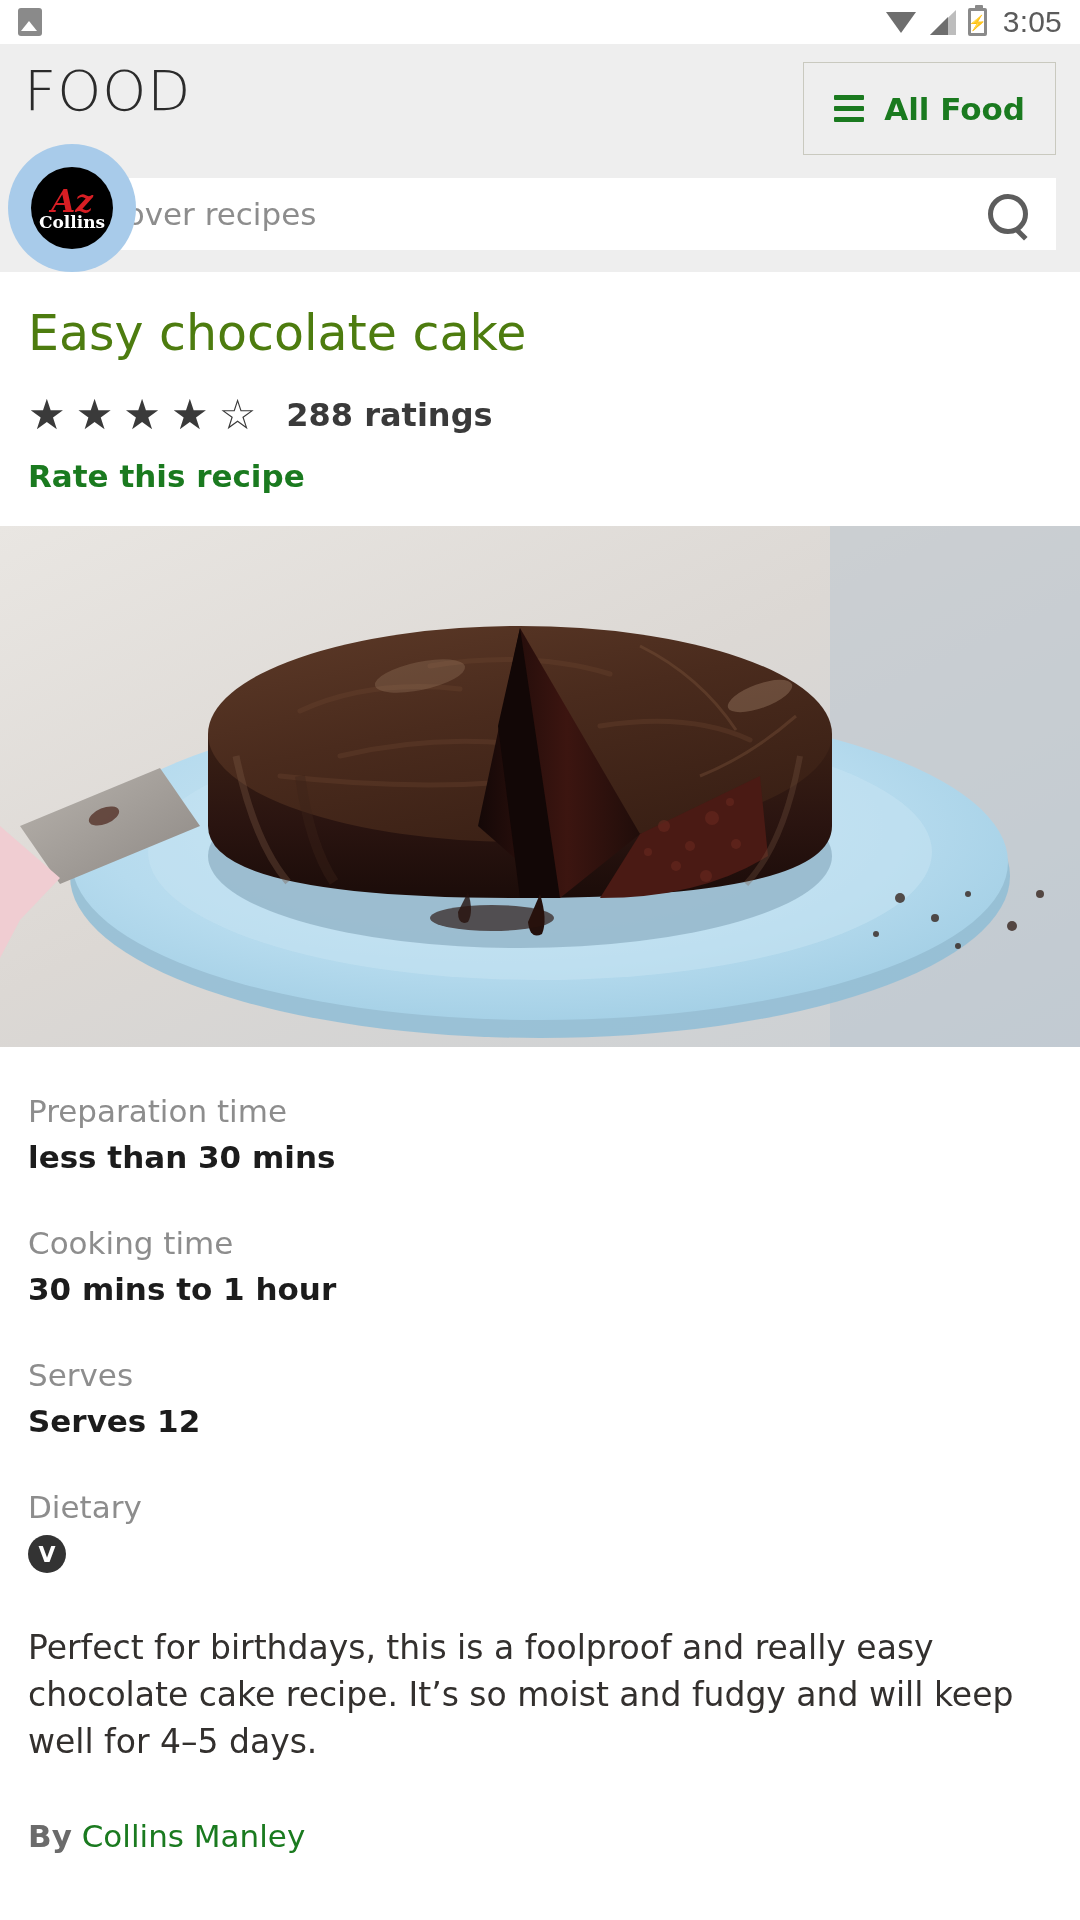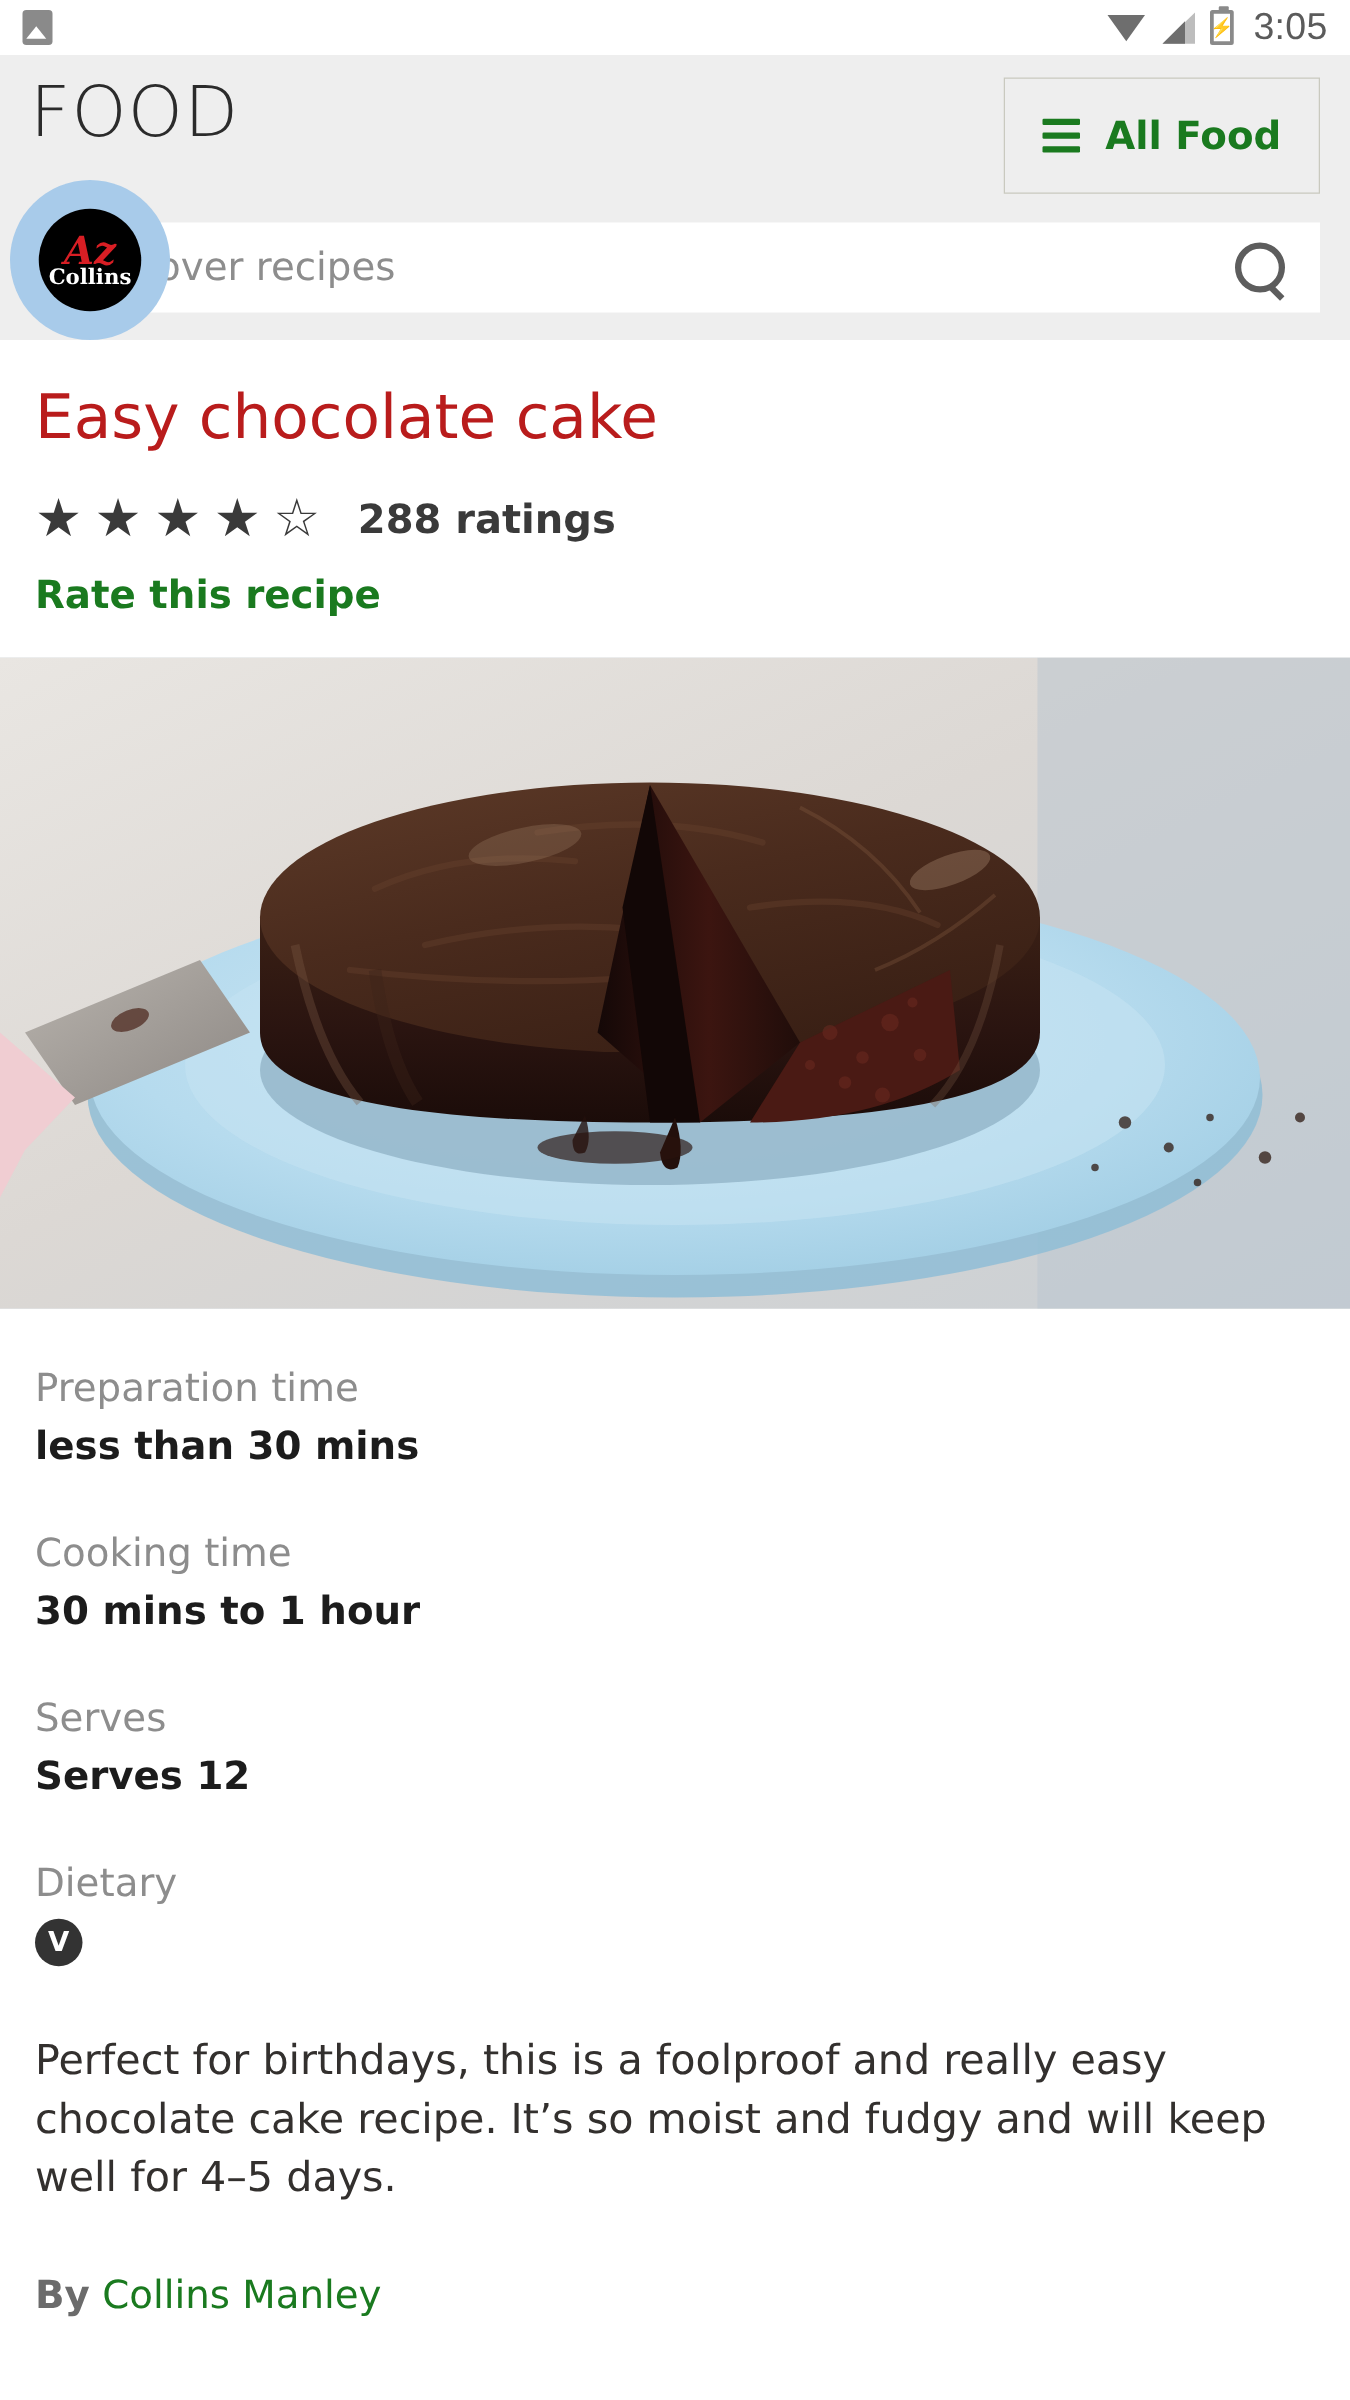--- a/index.html
+++ b/index.html
@@ -151,21 +151,21 @@
     margin-bottom:-3px;
   }
   .collins-name{
     color:#ffffff; font-size:17px; font-weight:bold;
     font-family:"DejaVu Serif", serif;
   }
 
   
   .recipe-head{ padding:34px 28px 0 28px; background:#ffffff; }
   .recipe-title{
-    font-size:49px; color:#b91c1c; font-weight:400;
+    font-size:49px; color:#4d7c0f; font-weight:400;
     font-family:"DejaVu Sans", sans-serif;
     line-height:1.15;
   }
   .rating-row{
     display:flex; align-items:center; gap:14px;
     margin-top:32px;
   }
   .stars{ display:flex; gap:10px; }
   .star{ font-size:42px; line-height:1; color:#3a3a3a; }
   .star.empty{ color:#3a3a3a; }

